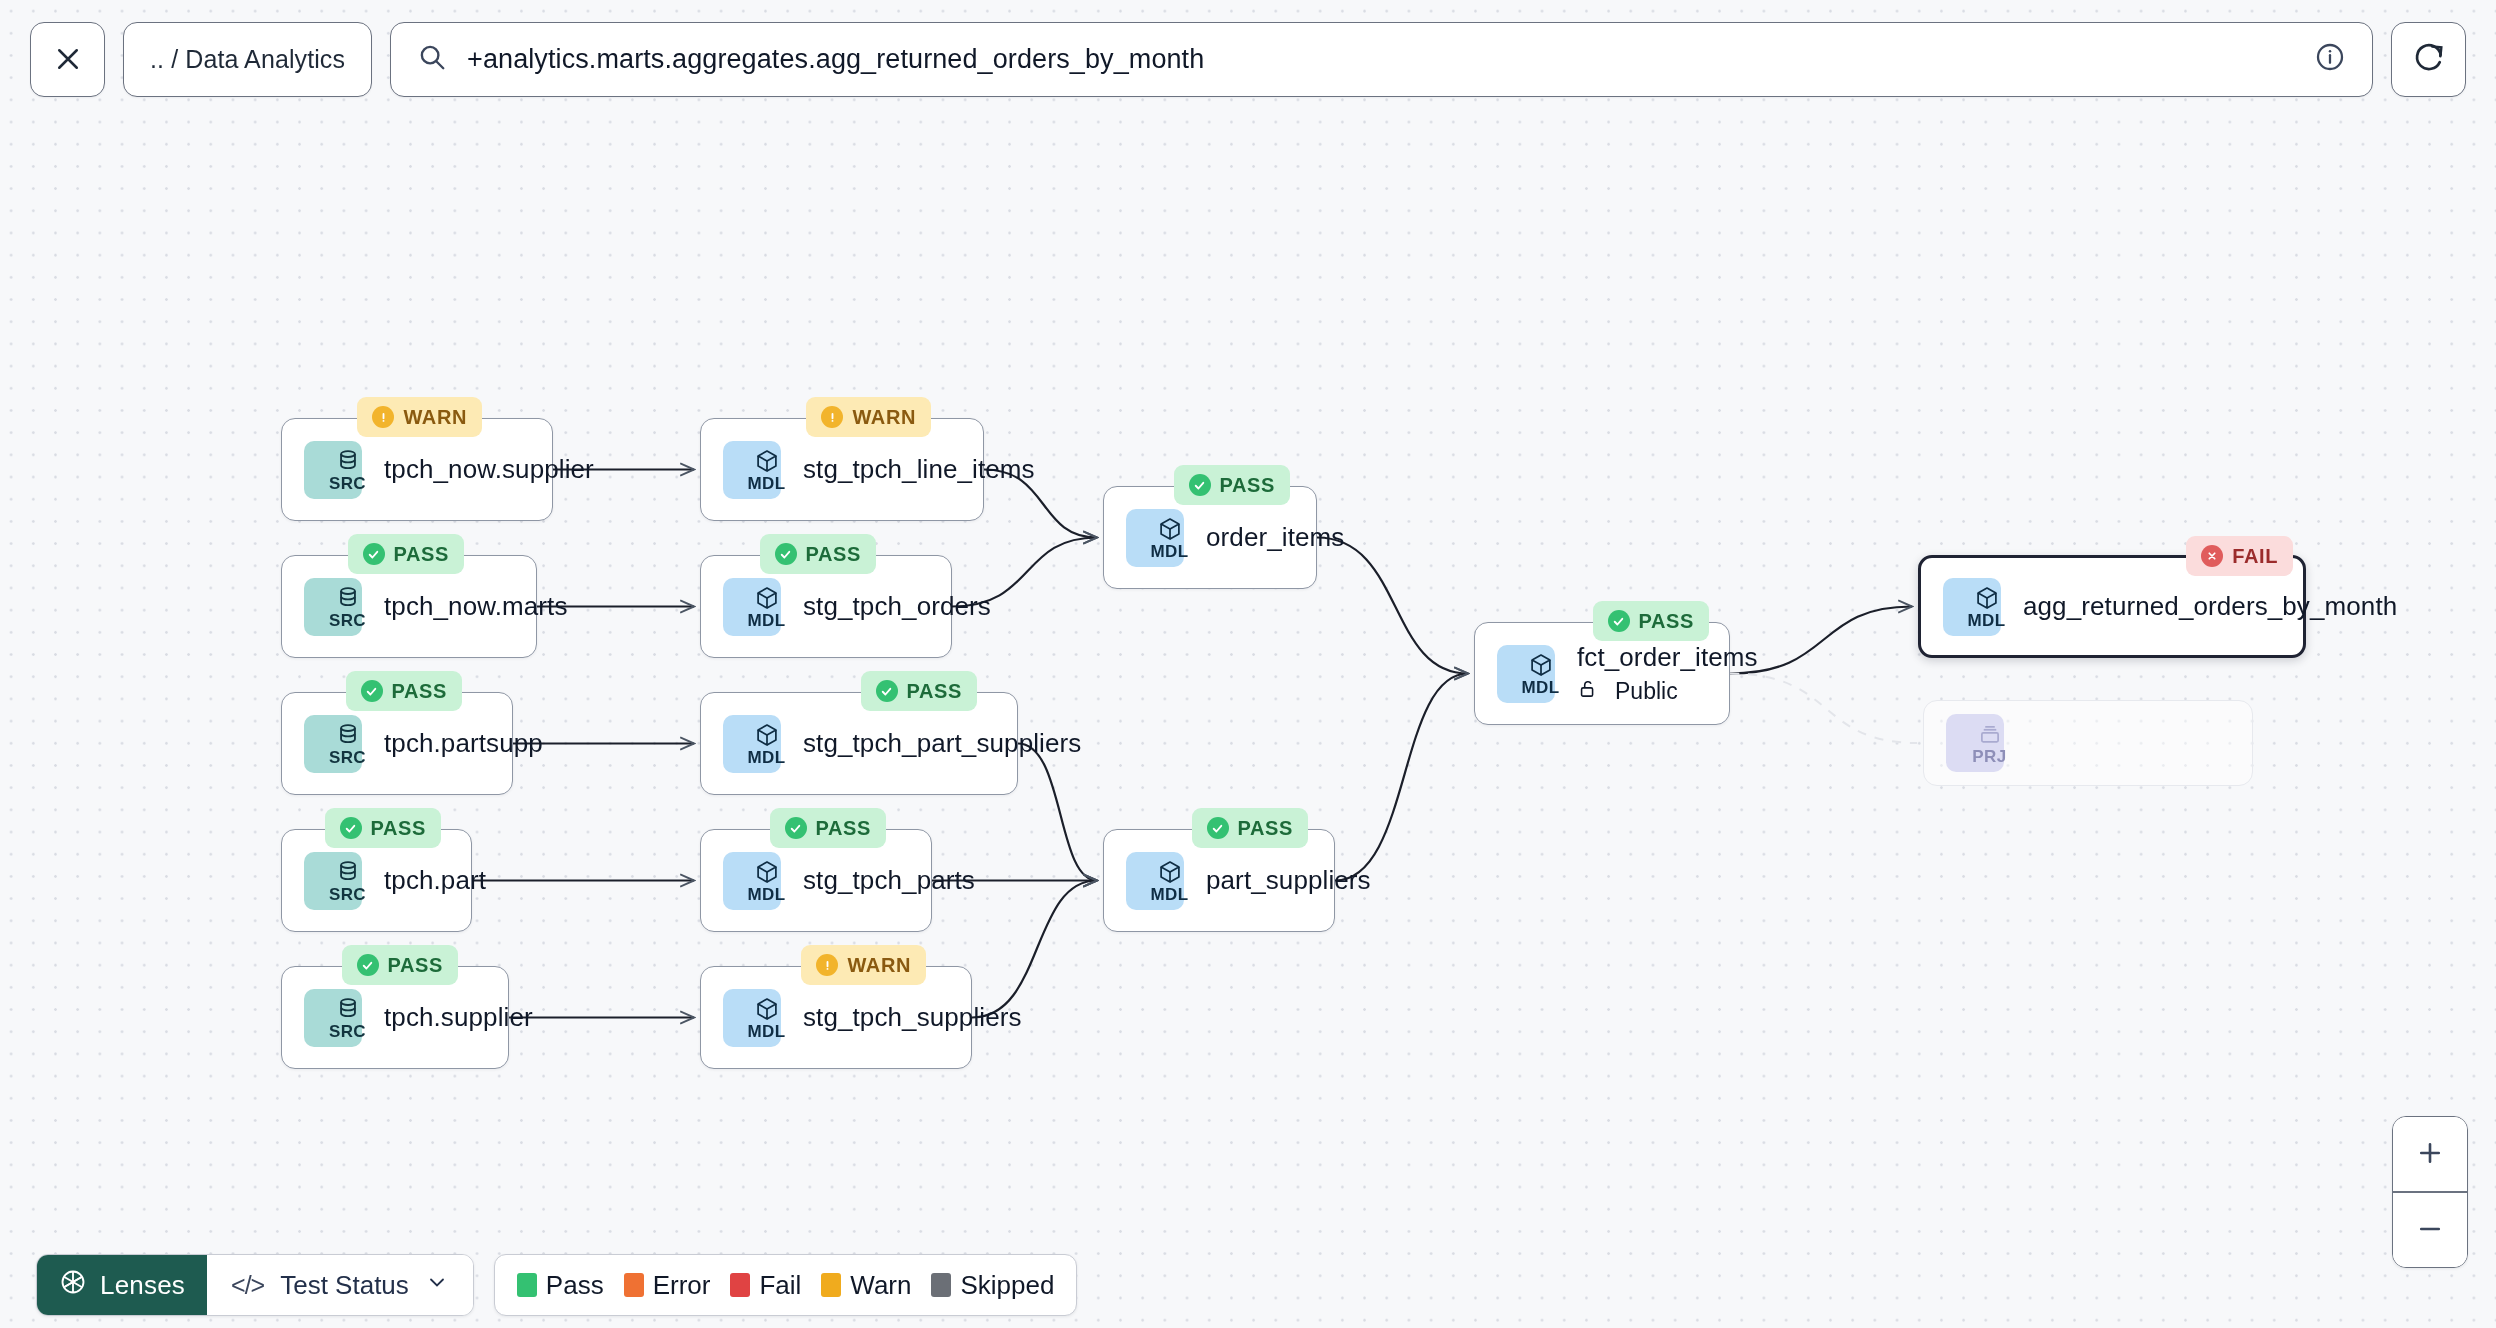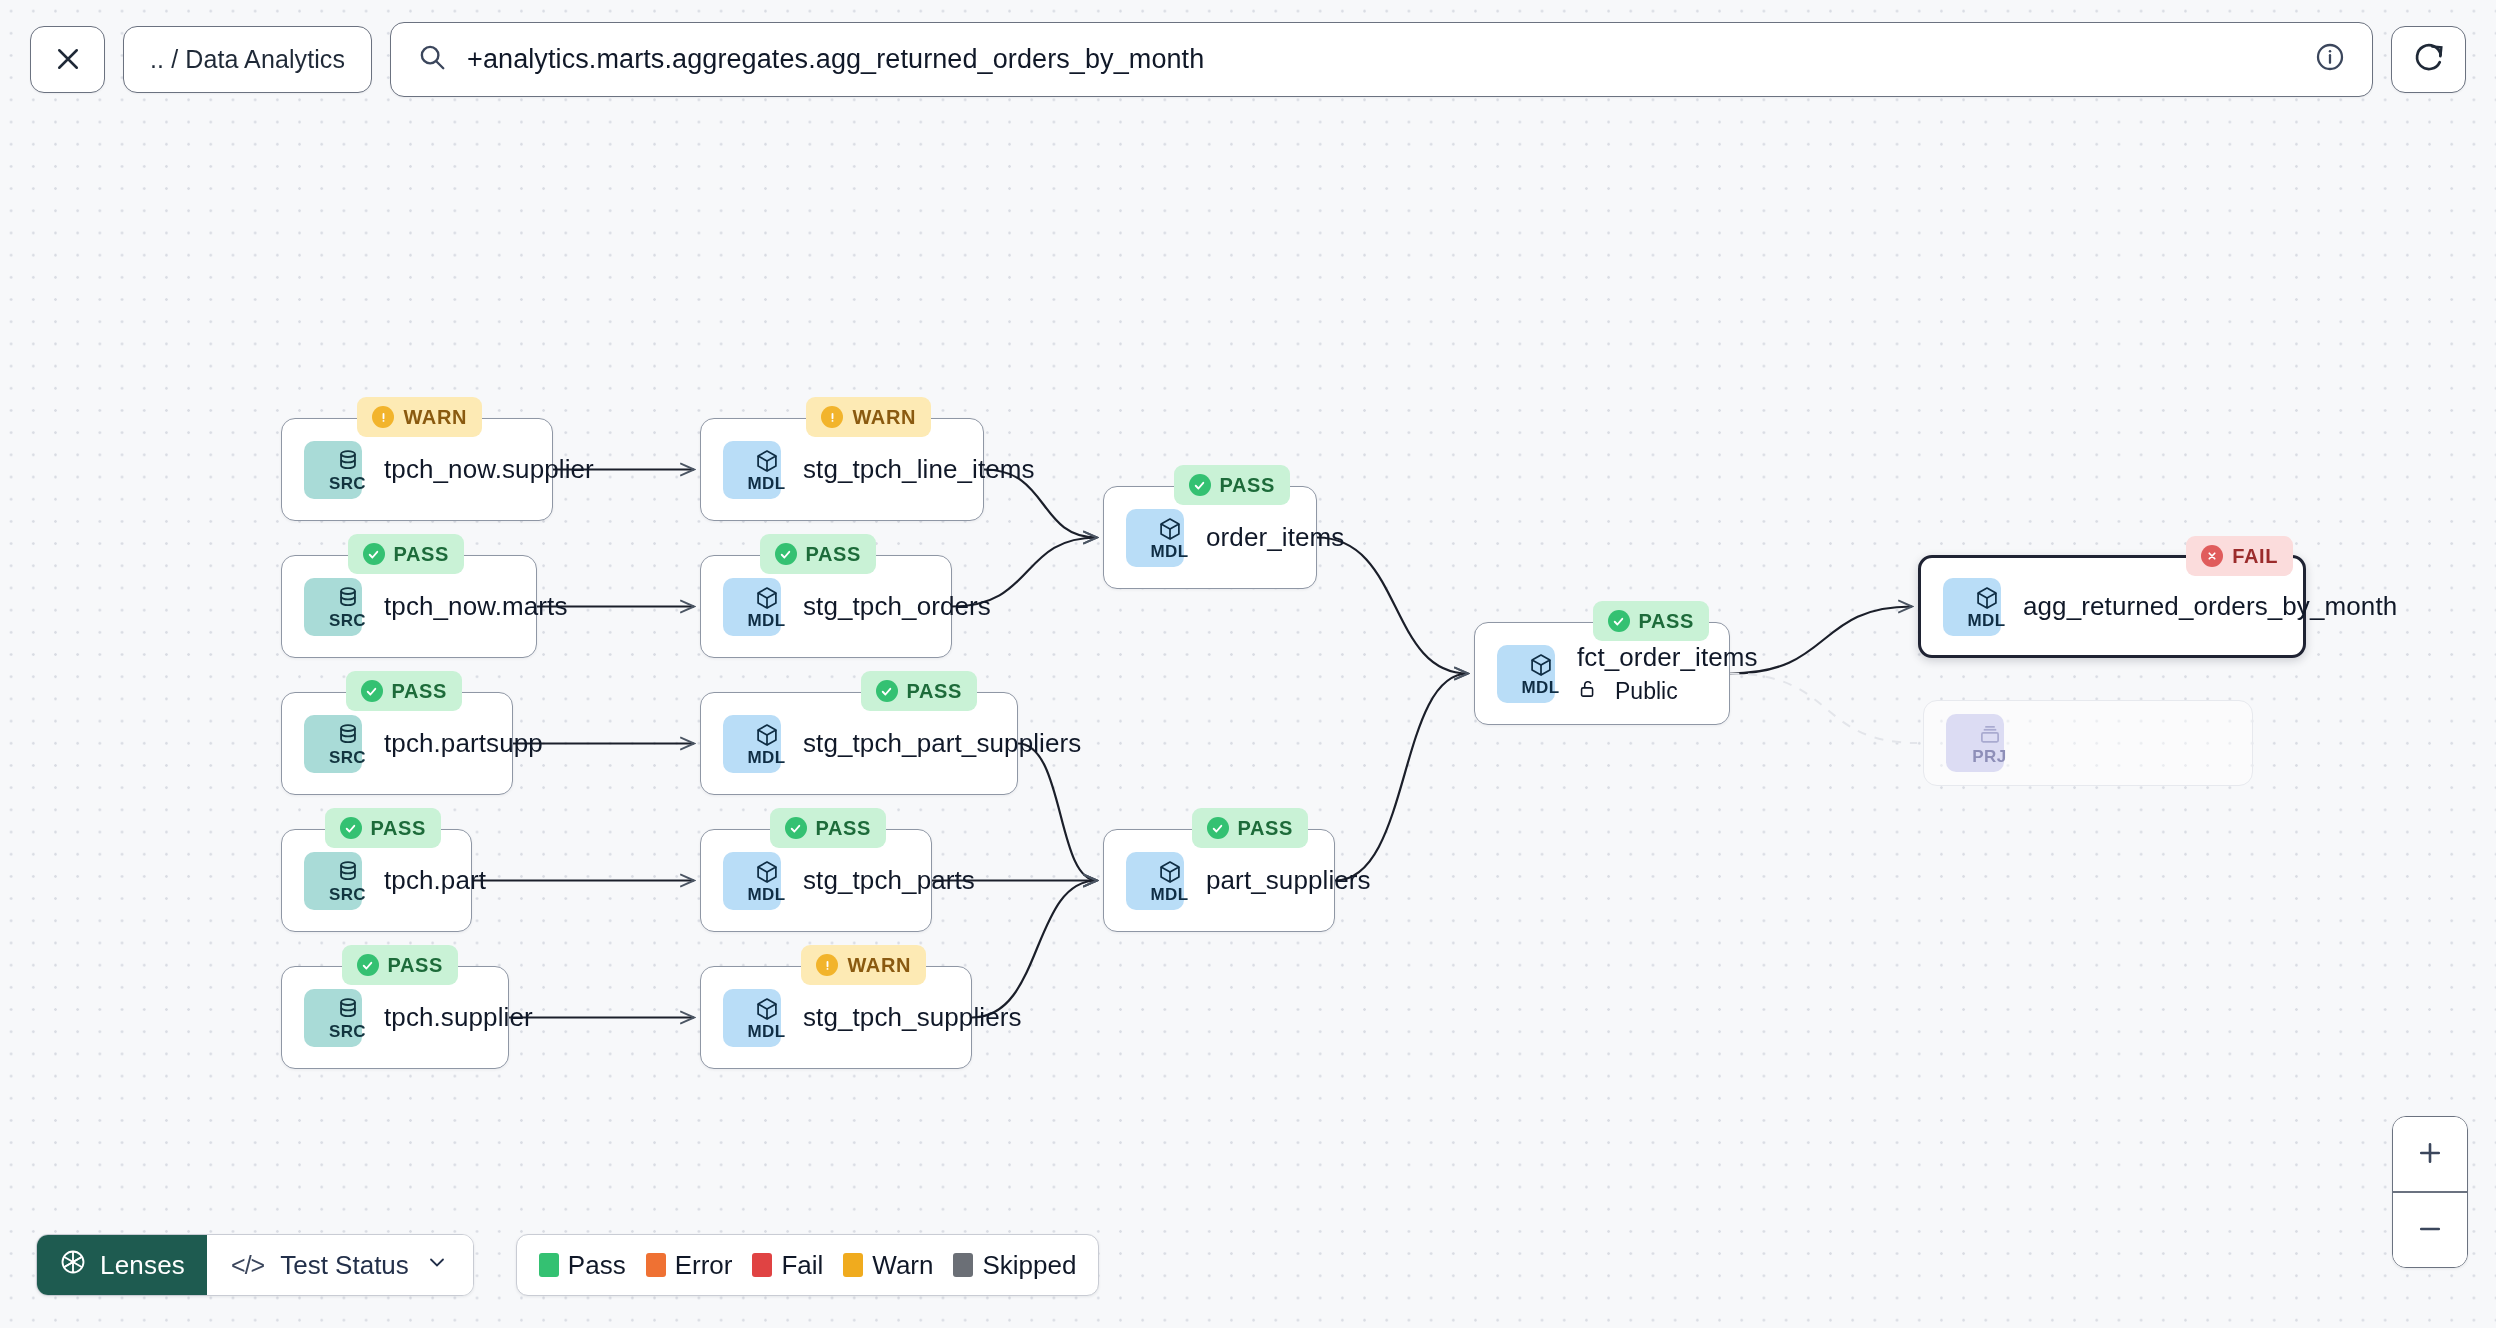--- a/index.html
+++ b/index.html
@@ -30,21 +30,21 @@
     padding: 0 30px;
     z-index: 40;
     pointer-events: none;
   }
   .header > * { pointer-events: auto; }
 
   .hbtn {
     background: #ffffff;
     border: 1.6px solid #6b7280;
     border-radius: 14px;
-    height: 67px;
+    height: 75px;
     display: flex; align-items: center; justify-content: center;
     box-shadow: 0 1px 2px rgba(16,24,40,.05);
   }
   .hbtn.square { width: 75px; }
 
   .close-icon svg { display: block; }
 
   .breadcrumb {
     padding: 0 26px;
     font-size: 25px;
@@ -167,22 +167,22 @@
     color: #101828;
     white-space: nowrap;
   }
   .node.ghost .node-title,
   .node.ghost .node-sub { color: #c3c6cf; }
   .node.ghost .ghost-kicker { font-size: 23px; color: #c3c6cf; }
 
   
   .bottombar {
     position: absolute;
-    left: 36px; bottom: 32px;
-    display: flex; align-items: center; gap: 42px;
+    left: 36px; bottom: 12px;
+    display: flex; align-items: center; gap: 20px;
     z-index: 40;
   }
   .lens-group {
     display: flex; align-items: stretch;
     height: 62px;
     border-radius: 12px;
     overflow: hidden;
     border: 1.6px solid #c9ccd4;
     background: #fff;
     box-shadow: 0 1px 3px rgba(16,24,40,.08);

